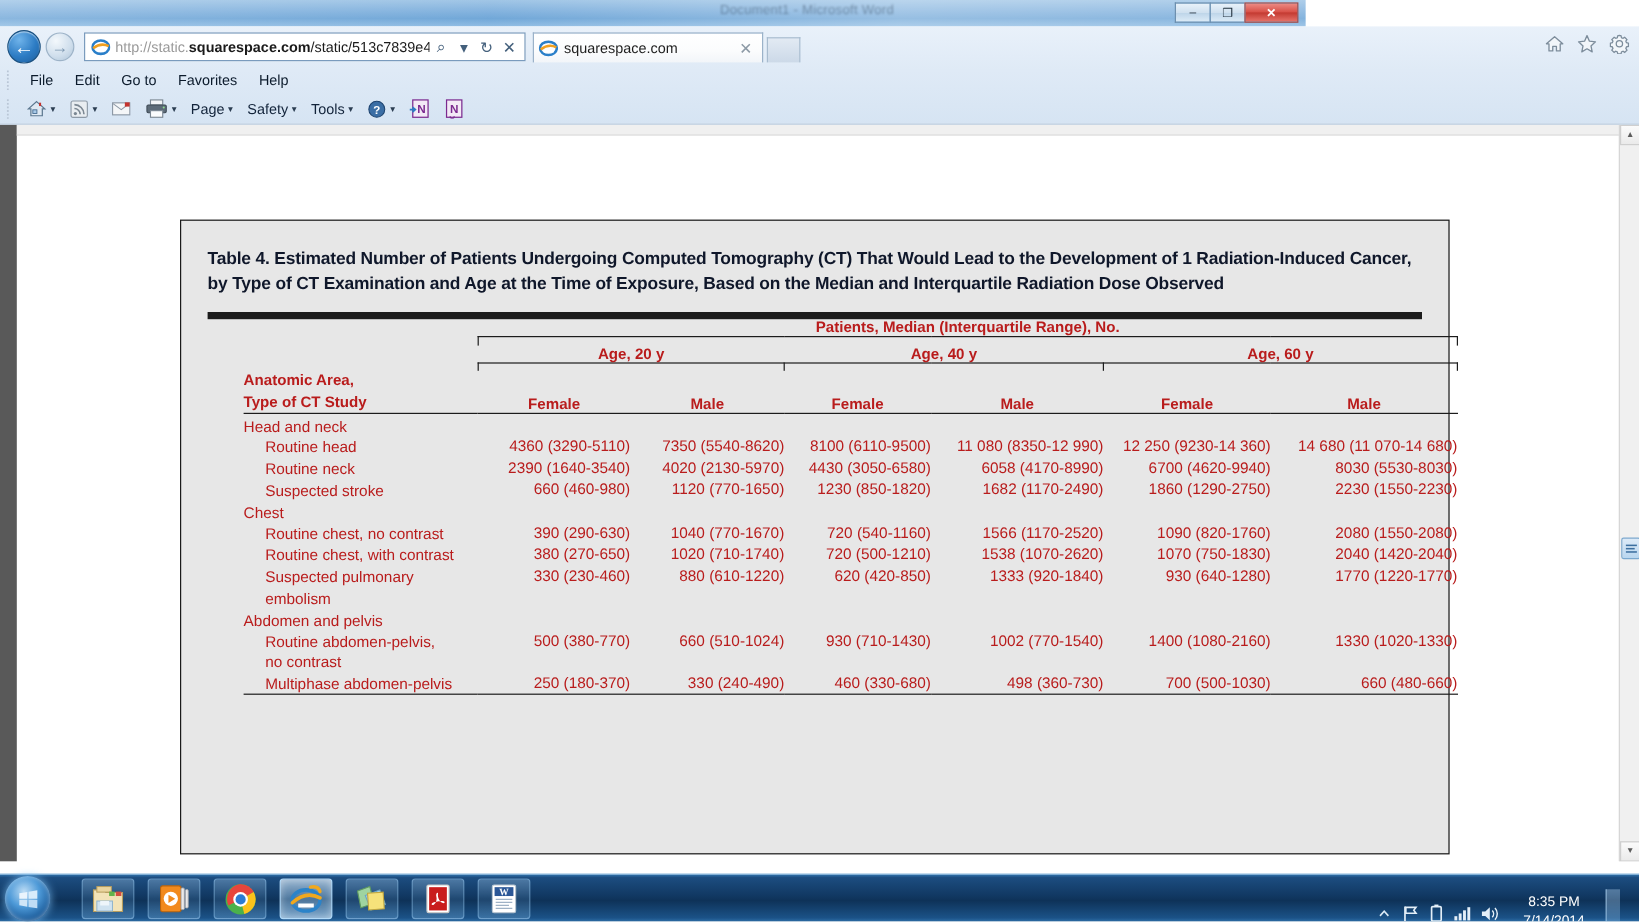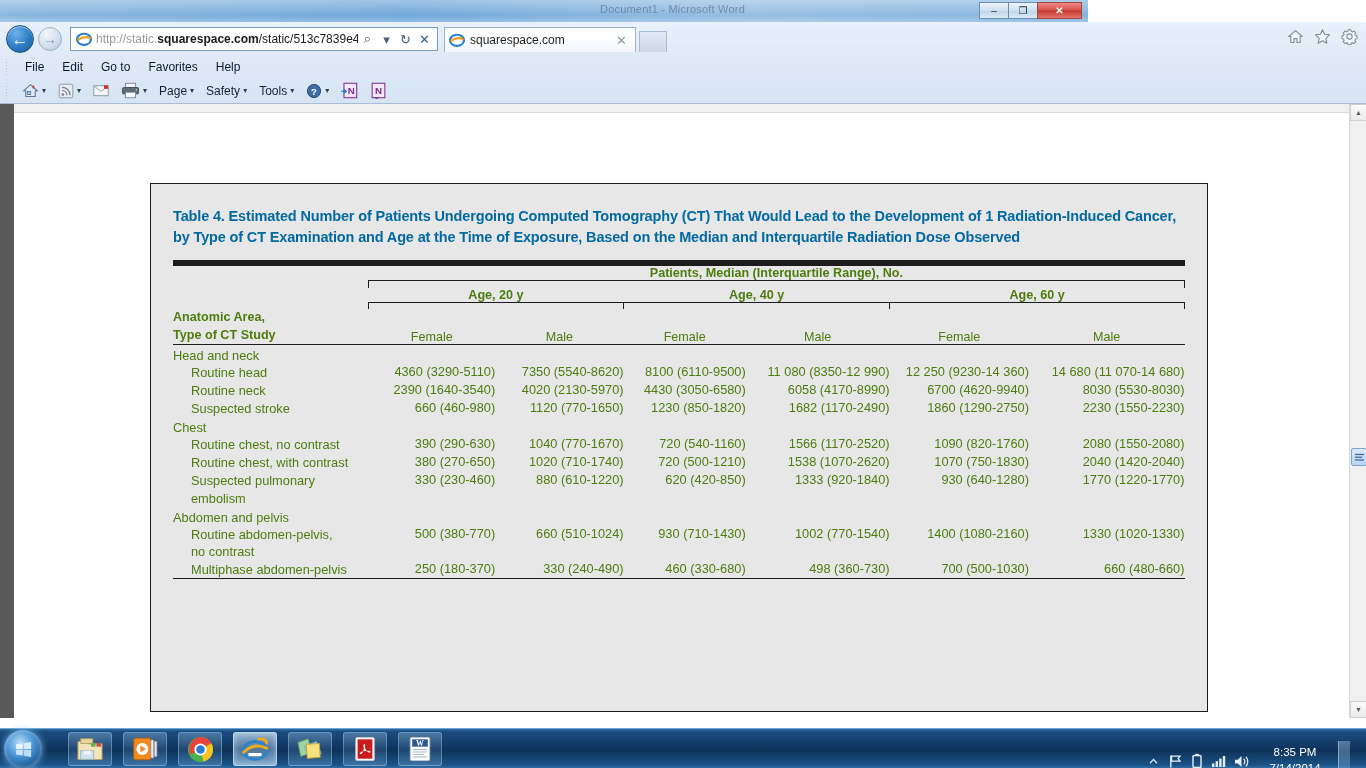--- a/index.html
+++ b/index.html
@@ -167,45 +167,45 @@
 
   
   #table-card {
     position: absolute; left: 150px; top: 79px;
     width: 1058px; height: 529px;
     background: #e7e7e7;
     border: 1px solid #1a1a1a;
     padding: 22px 22px 0 22px;
   }
   #table-title {
-    font-size: 14.5px; font-weight: bold; color: #0369a1;
+    font-size: 14.5px; font-weight: bold; color: #0f172a;
     line-height: 1.42; letter-spacing: -0.15px;
     width: 1012px;
   }
   #rule-thick {
     margin-top: 13px; height: 6px; background: #1c1c1c;
   }
 
   table.jama {
     width: 100%; border-collapse: collapse;
-    font-size: 12.6px; color: #4d7c0f;
+    font-size: 12.6px; color: #b91c1c; margin-left: 30px;
   }
   table.jama td, table.jama th { padding: 0; vertical-align: bottom; }
 
   .spanhdr {
     text-align: center; font-weight: bold; font-size: 12.6px;
     padding-bottom: 3px; padding-top: 6px;
   }
   .brk {
     height: 7px; border-left: 1.6px solid #1c1c1c; border-right: 1.6px solid #1c1c1c;
     border-top: 1.6px solid #1c1c1c;
   }
   .brk-pad { height: 7px; }
   .colhdr {
-    text-align: center; font-weight: normal; font-size: 12.6px;
+    text-align: center; font-weight: bold; font-size: 12.6px;
     padding-bottom: 5px; padding-top: 2px;
   }
   .rowhdr-cell {
     font-weight: bold; font-size: 12.6px; line-height: 1.38;
     vertical-align: bottom; padding-bottom: 5px; white-space: pre-line;
   }
   #rule-thin-row td { border-bottom: 1.4px solid #1c1c1c; height: 1px; }
   #rule-thin-bottom td { border-top: 1.4px solid #1c1c1c; height: 1px; }
 
   tr.group td.label {

